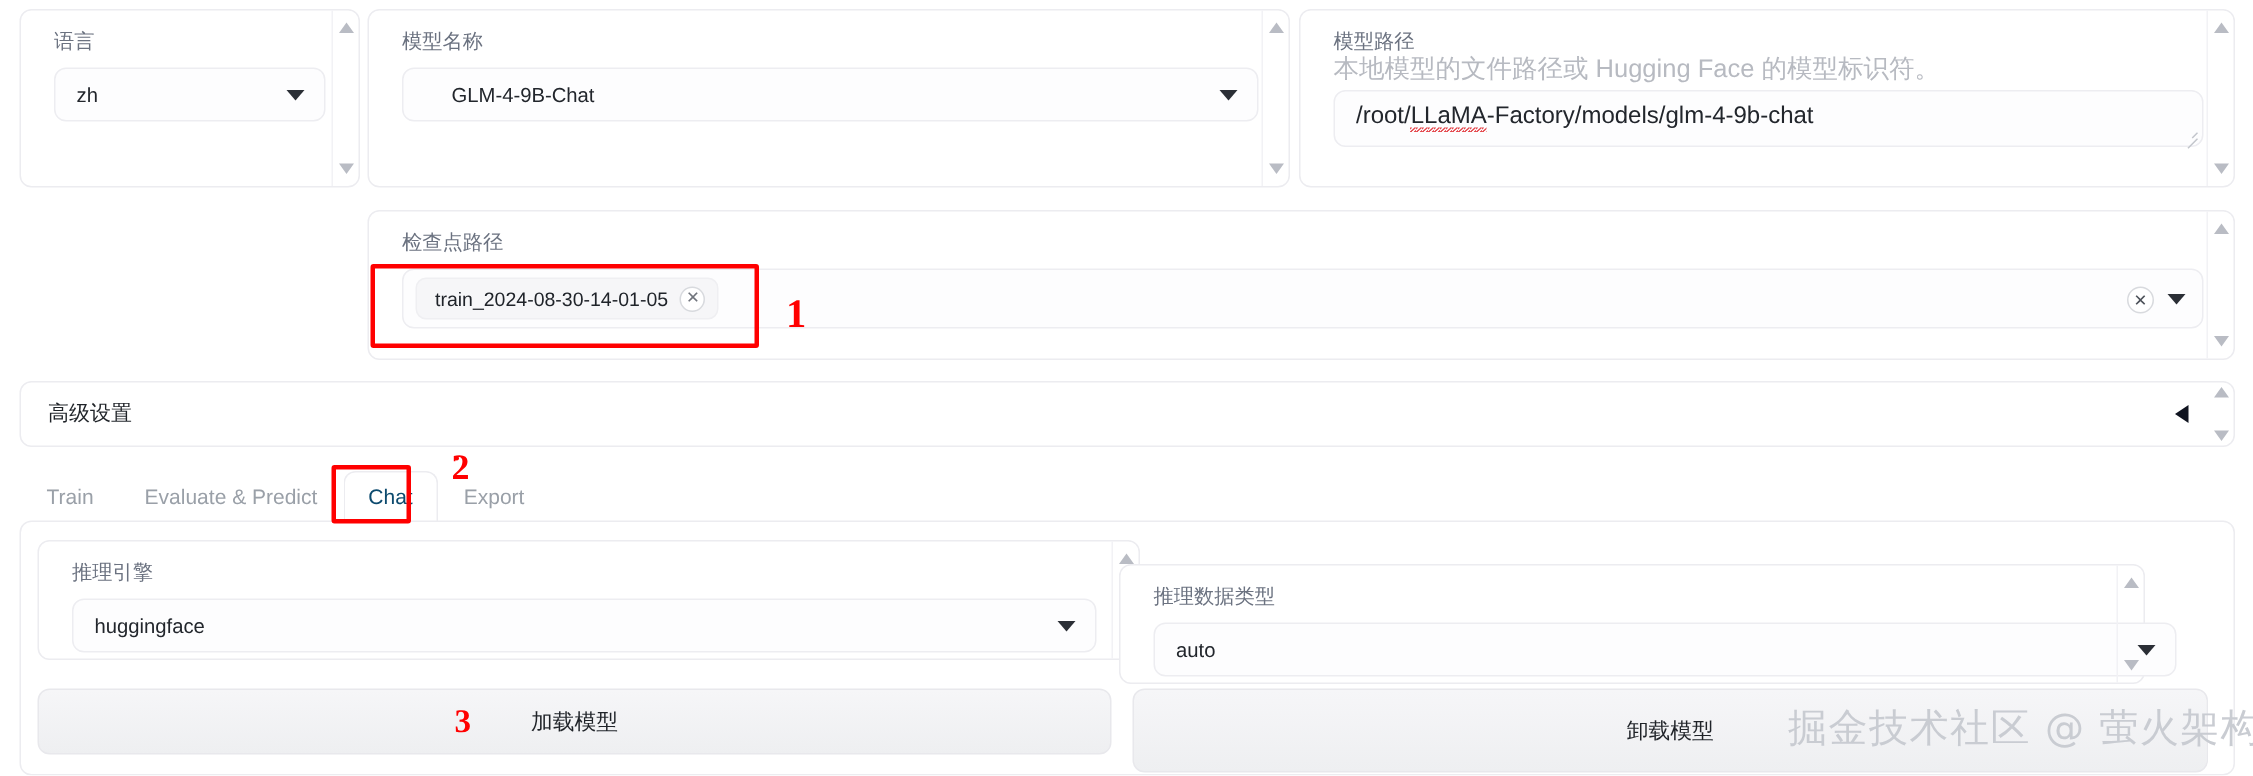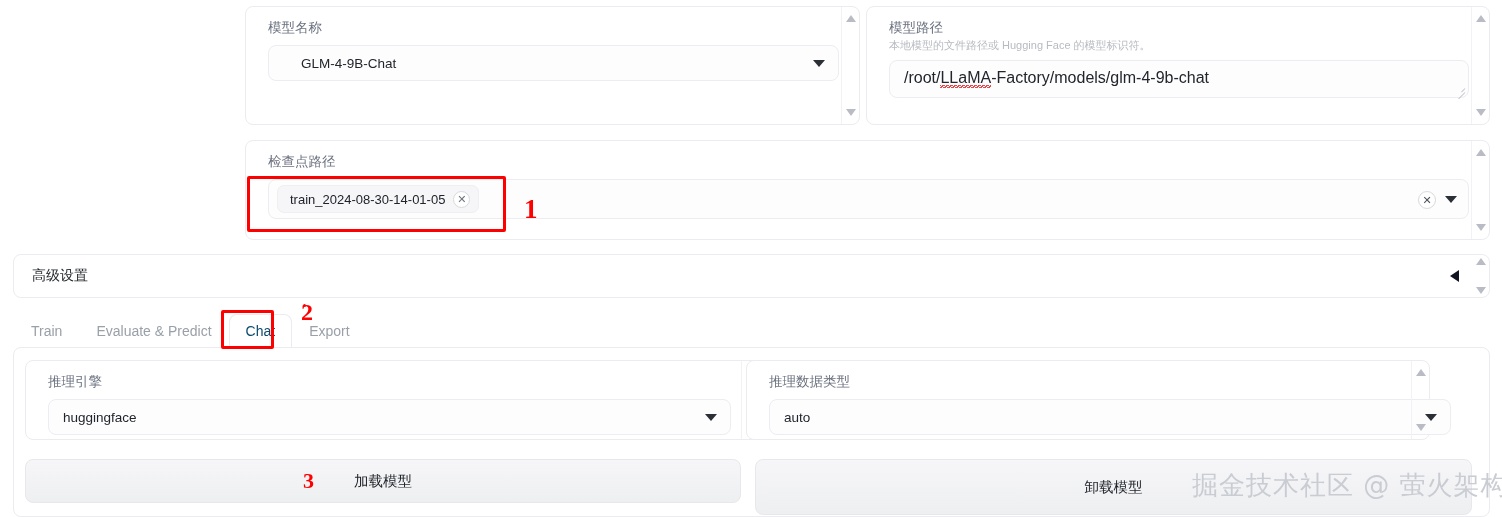--- a/index.html
+++ b/index.html
@@ -50,21 +50,21 @@
   .arrow-dn { bottom: 8px; border-top: 7px solid #b9bcc4; }
 
   .field-label {
     font-size: 13.5px;
     color: #6b7280;
     line-height: 17px;
     margin: 0 0 0 8px;
     white-space: nowrap;
   }
   .field-desc {
-    font-size: 11px;
+    font-size: 17px;
     color: #b7bac1;
     line-height: 15px;
     margin: 2px 0 0 8px;
     white-space: nowrap;
   }
 
   
   .select {
     position: relative;
     box-sizing: border-box;
@@ -287,20 +287,33 @@
     letter-spacing: 1px;
     white-space: nowrap;
     font-family: "DejaVu Sans", sans-serif;
   }
 </style>
 </head>
 <body>
 
 <div class="app">
 
+  <div class="panel" style="left:13px; top:6px; width:227px; height:119px;">
+    <div class="panel-inner">
+      <div class="field-label">语言</div>
+      <div class="select" style="width:181px;">
+        <span>zh</span>
+        <span class="caret"></span>
+      </div>
+    </div>
+    <div class="scrollcol">
+      <span class="arrow-up"></span>
+      <span class="arrow-dn"></span>
+    </div>
+  </div>
 
   <div class="panel" style="left:245px; top:6px; width:615px; height:119px;">
     <div class="panel-inner">
       <div class="field-label">模型名称</div>
       <div class="select" style="width:571px;padding-left:32px;">
         <span>GLM-4-9B-Chat</span>
         <span class="caret"></span>
       </div>
     </div>
     <div class="scrollcol">
@@ -371,21 +384,21 @@
           <span>huggingface</span>
           <span class="caret"></span>
         </div>
       </div>
       <div class="scrollcol">
         <span class="arrow-up"></span>
         <span class="arrow-dn"></span>
       </div>
     </div>
 
-    <div class="panel" style="left:732px; top:12px; width:684px; height:80px;">
+    <div class="panel" style="left:732px; top:28px; width:684px; height:80px;">
       <div class="panel-inner">
         <div class="field-label">推理数据类型</div>
         <div class="select" style="width:682px;">
           <span>auto</span>
           <span class="caret"></span>
         </div>
       </div>
       <div class="scrollcol">
         <span class="arrow-up"></span>
         <span class="arrow-dn"></span>

